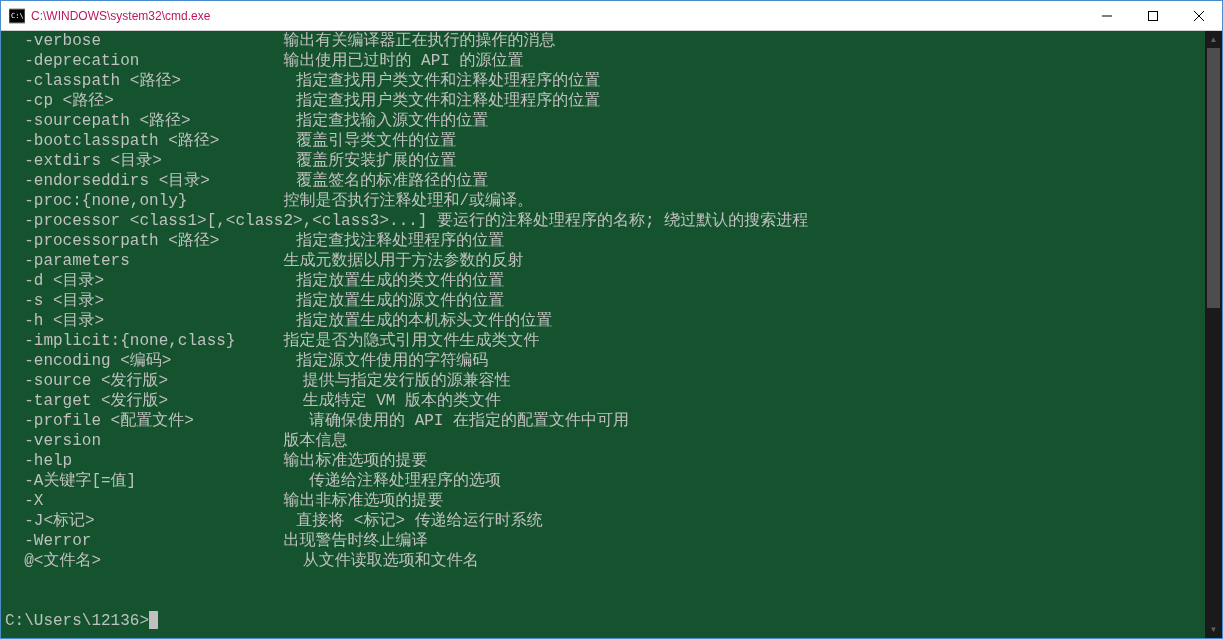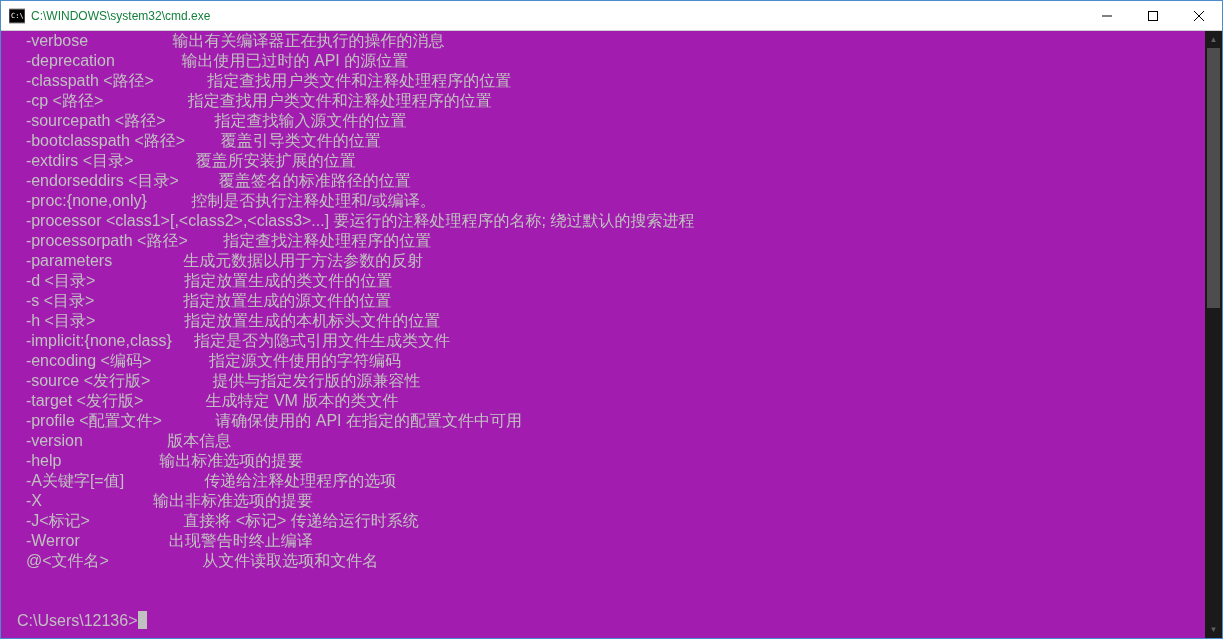--- a/index.html
+++ b/index.html
@@ -25,21 +25,21 @@
   width: 16px;
   height: 16px;
   margin-left: 8px;
   margin-right: 6px;
   display: flex;
   align-items: center;
   justify-content: center;
 }
 .title-text {
   font-size: 12px;
-  color: #15803d;
+  color: #be185d;
   flex: 1;
 }
 .win-controls {
   display: flex;
   height: 100%;
 }
 .win-btn {
   width: 46px;
   height: 100%;
   display: flex;
@@ -49,26 +49,26 @@
 }
 .win-btn svg { width: 10px; height: 10px; }
 .terminal-wrap {
   flex: 1;
   display: flex;
   background: #000;
   overflow: hidden;
 }
 .terminal {
   flex: 1;
-  background: #a21caf;
+  background: #14532d;
   color: #c0c0c0;
-  font-family: Liberation Sans, sans-serif;
+  font-family: Liberation Mono, monospace;
   font-size: 16px;
   line-height: 20px;
-  padding: 0 4px 4px 16px;
+  padding: 0 4px 4px 4px;
   white-space: pre;
   overflow: hidden;
 }
 .scrollbar {
   width: 17px;
   background: #1a1a1a;
   position: relative;
   flex-shrink: 0;
 }
 .sb-arrow {

